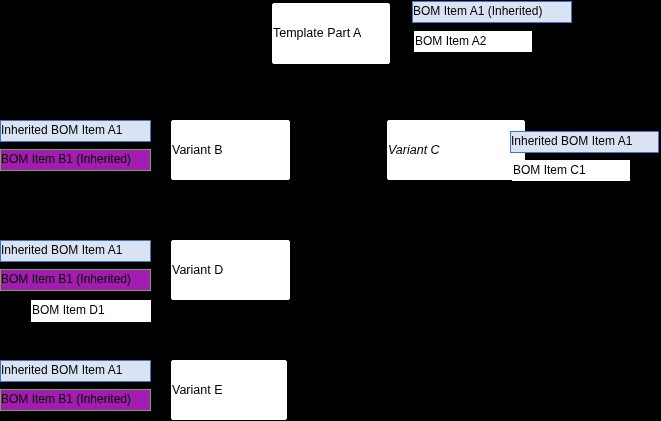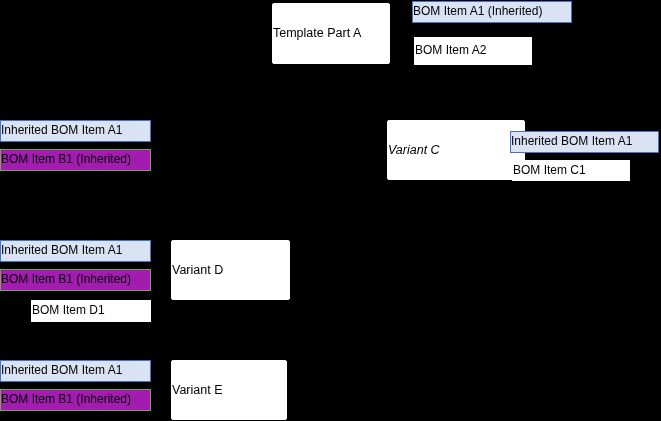--- a/index.html
+++ b/index.html
@@ -55,32 +55,35 @@
 <div id="canvas">
 
   <div class="node part-card" style="left:272px; top:3px; width:118px; height:61px;">
     <span>Template Part A</span>
   </div>
 
   <div class="node bom-chip bom-inherited-blue" style="left:412px; top:1px; width:160px; height:22px;">
     <span>BOM Item A1 (Inherited)</span>
   </div>
 
-  <div class="node bom-chip bom-plain" style="left:414px; top:31px; width:118px; height:28px;margin-top:6px;">
+  <div class="node bom-chip bom-plain" style="left:414px; top:31px; width:118px; height:21px;">
     <span>BOM Item A2</span>
   </div>
 
   <div class="node bom-chip bom-inherited-blue" style="left:0px; top:120px; width:151px; height:22px;">
     <span>Inherited BOM Item A1</span>
   </div>
 
   <div class="node bom-chip bom-inherited-green" style="left:0px; top:149px; width:151px; height:22px;">
     <span>BOM Item B1 (Inherited)</span>
   </div>
 
+  <div class="node part-card" style="left:171px; top:120px; width:119px; height:60px;">
+    <span>Variant B</span>
+  </div>
 
   <div class="node part-card" style="left:387px; top:120px; width:138px; height:60px;font-style:italic;">
     <span>Variant C</span>
   </div>
 
   <div class="node bom-chip bom-inherited-blue" style="left:510px; top:131px; width:149px; height:22px;">
     <span>Inherited BOM Item A1</span>
   </div>
 
   <div class="node bom-chip bom-plain" style="left:512px; top:160px; width:118px; height:21px;">

